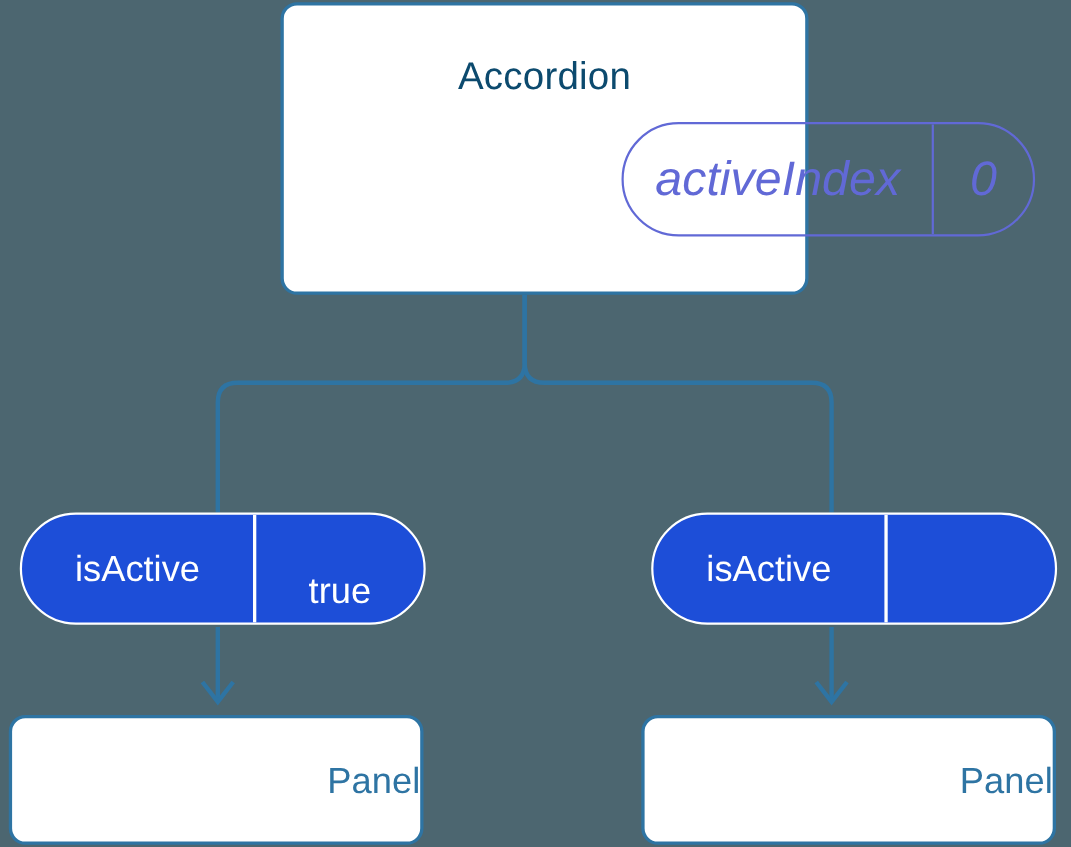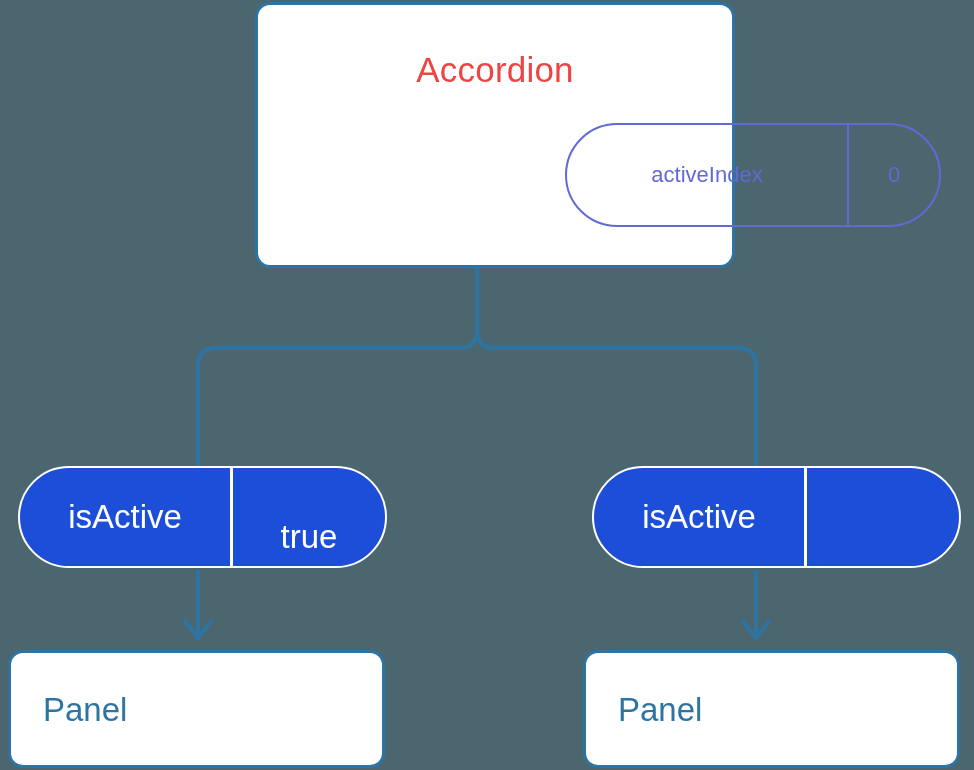--- a/index.html
+++ b/index.html
@@ -44,21 +44,21 @@
     top: 2px;
     width: 480px;
     height: 266px;
   }
   .card-title {
     position: absolute;
     left: 0;
     right: 0;
     top: 47px;
     text-align: center;
-    color: #ef4444;
+    color: #0c4a6e;
     font-size: 35px;
     letter-spacing: 0.2px;
     line-height: 1;
   }
 
   
   .pill {
     position: absolute;
     display: flex;
     align-items: stretch;
@@ -81,24 +81,25 @@
   .pill.outline .pill-key {
     color: #6169d6;
     border-right: 2px solid #6169d6;
   }
   .pill.outline .pill-val {
     color: #6169d6;
   }
 
   #state-pill-root {
     left: 307px;
-    top: 118px;
+    top: 106px;
     width: 376px;
     height: 104px;
-    font-size: 22px;
+    font-size: 44px;
+    font-style: italic;
   }
   #state-pill-root .pill-key { width: 282px; }
   #state-pill-root .pill-val { width: 90px; }
 
   
   .pill.filled {
     background: #1d4ed8;
     border-radius: 999px;
     border: 2px solid #ffffff;
   }
@@ -127,21 +128,21 @@
     height: 102px;
     font-size: 33px;
   }
   #pill-right .pill-key { width: 213px; }
   #pill-right .pill-val { width: 152px; }
 
   
   .panel-card {
     display: flex;
     align-items: center;
-    justify-content: flex-start;
+    justify-content: flex-end;
     padding-left: 32px;
   }
   .panel-label {
     color: #2e74a3;
     font-size: 33px;
     line-height: 1;
   }
   #panel-left {
     left: 8px;
     top: 650px;

